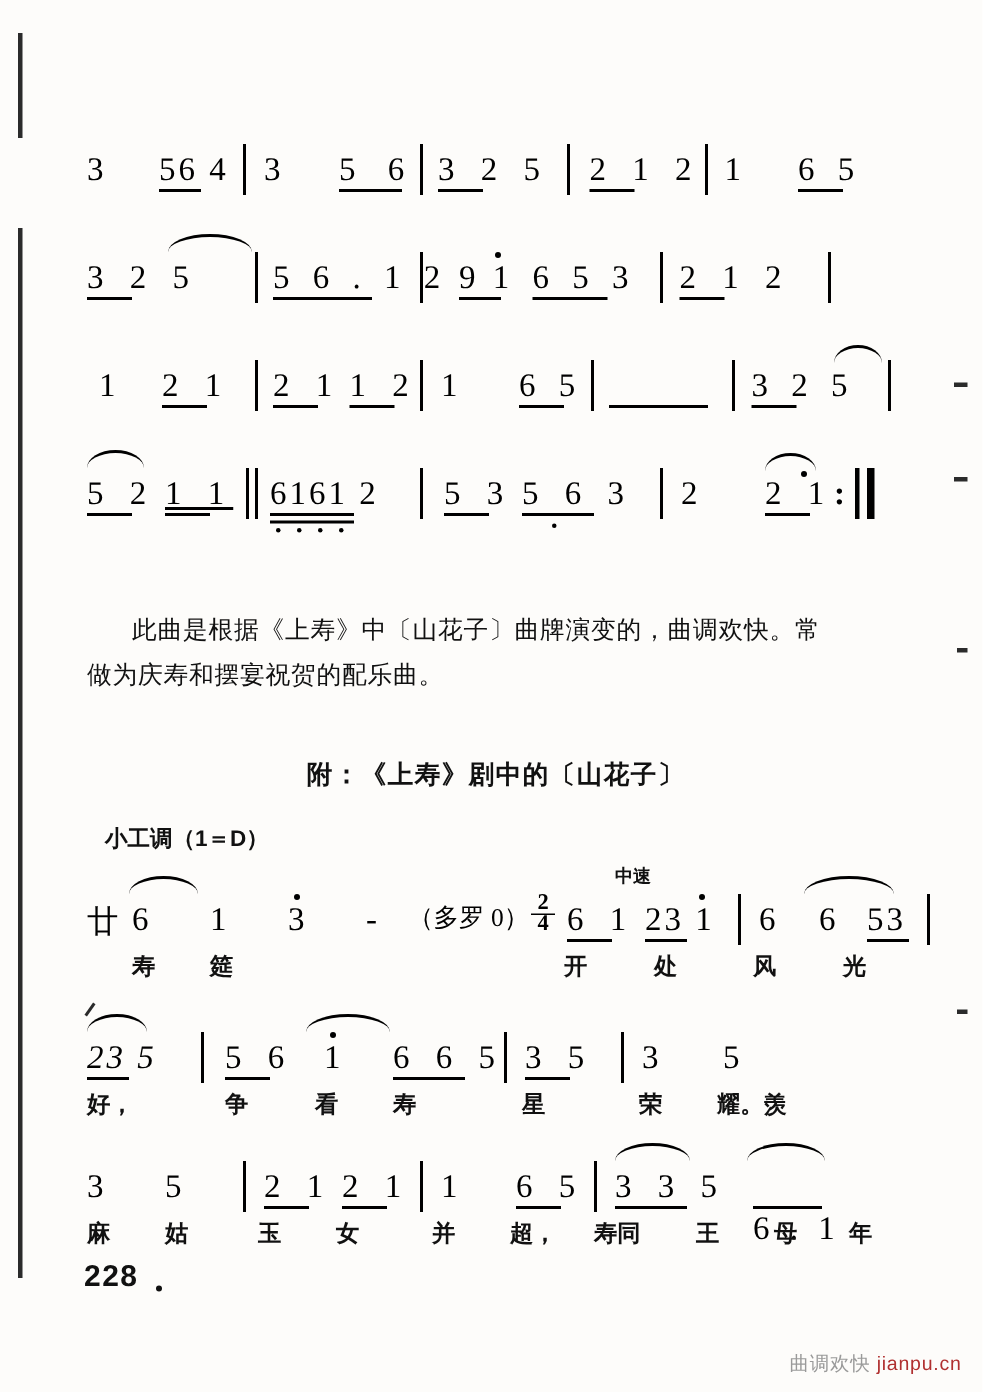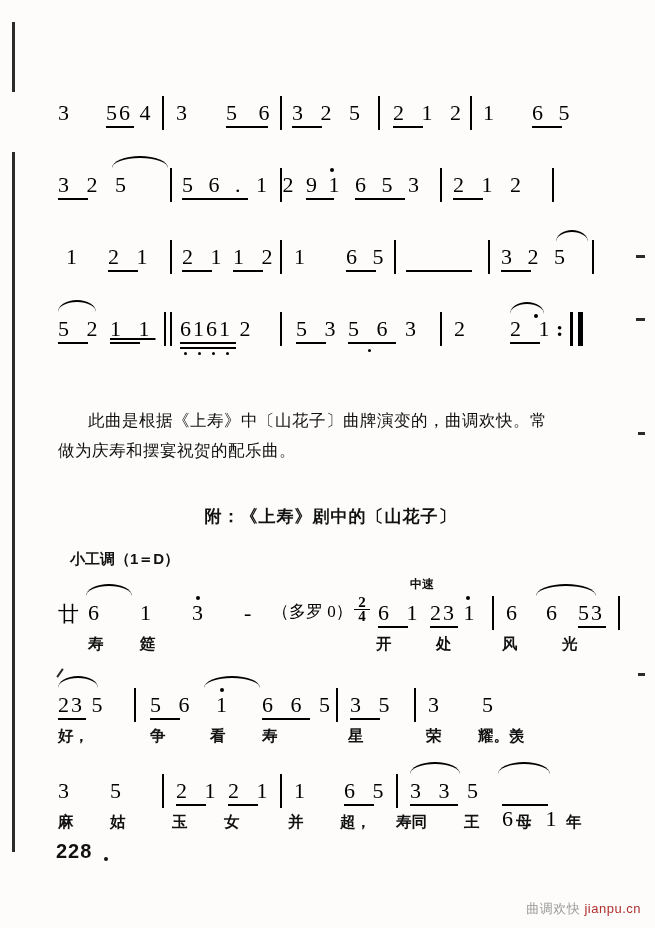--- a/index.html
+++ b/index.html
@@ -329,21 +329,21 @@
       <div class="lyric" style="left:30px; top:34px;">寿</div>
       <div class="lyric" style="left:82px; top:34px;">筵</div>
       <div class="lyric" style="left:318px; top:34px;">开</div>
       <div class="lyric" style="left:378px; top:34px;">处</div>
       <div class="lyric" style="left:444px; top:34px;">风</div>
       <div class="lyric" style="left:504px; top:34px;">光</div>
     </div>
 
     <div class="staff-row" style="height:86px;">
       <div class="slur" style="left:0px; top:-16px; width:40px;"></div>
-      <div class="cell" style="left:0px; letter-spacing:2px;">23 5</div>
+      <div class="cell" style="left:0px; letter-spacing:2px;font-style:italic;">23 5</div>
       <div class="beam" style="left:0px; top:26px; width:28px;"></div>
       <div class="barline" style="left:76px;"></div>
       <div class="cell" style="left:92px; letter-spacing:6px;">5 6</div>
       <div class="beam" style="left:92px; top:26px; width:30px;"></div>
       <div class="slur" style="left:146px; top:-16px; width:56px;"></div>
       <div class="cell" style="left:158px;">1</div>
       <div class="overdot" style="left:162px; top:-4px;"></div>
       <div class="cell" style="left:204px; letter-spacing:6px;">6 6 5</div>
       <div class="beam" style="left:204px; top:26px; width:48px;"></div>
       <div class="barline" style="left:278px;"></div>

